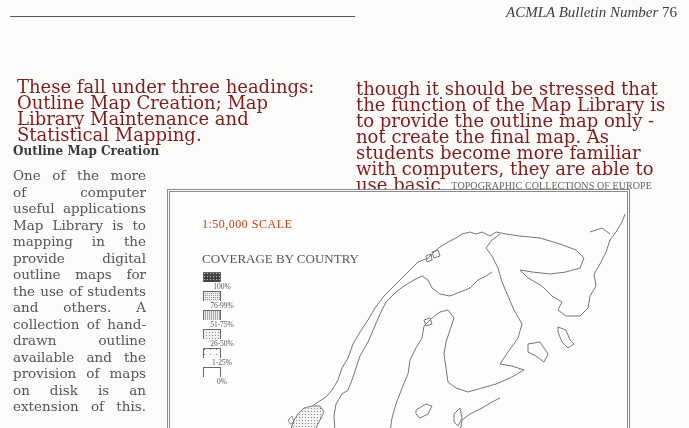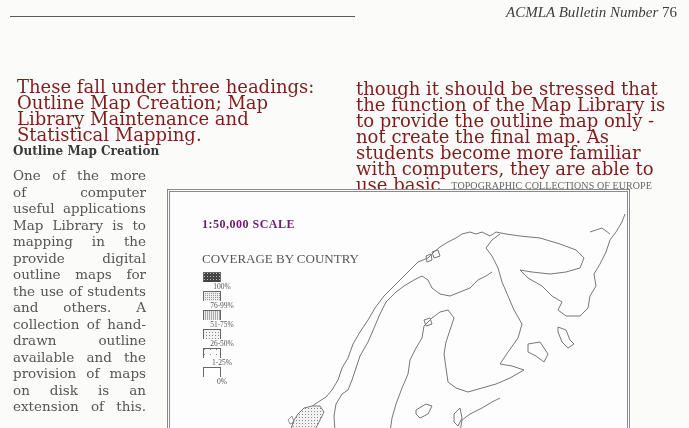--- a/index.html
+++ b/index.html
@@ -40,21 +40,21 @@
       position: absolute; left: 160px; top: 180px; width: 492px; text-align: right;
       font-family: "Liberation Serif", serif; font-size: 10px; color: #666; letter-spacing: 0.1px;
     }
     .map-frame {
       position: absolute; left: 167px; top: 189px; width: 463px; height: 245px;
       border: 3px double #8a8a8a; background: #fdfdfd; box-sizing: border-box;
       overflow: hidden;
     }
     .scale-label {
       position: absolute; left: 32px; top: 25px;
-      font-family: "Liberation Serif", serif; font-weight: bold; font-size: 12px; color: #701a75;
+      font-family: "Liberation Serif", serif; font-weight: normal; font-size: 12px; color: #c2410c;
       letter-spacing: 0.5px;
     }
     .legend-title {
       position: absolute; left: 32px; top: 59px;
       font-family: "Liberation Serif", serif; font-size: 13px; color: #555;
     }
     .legend { position: absolute; left: 32px; top: 80px; }
     .legend-row { display: flex; align-items: center; height: 19px; flex-direction: column; }
     .swatch {
       width: 18px; height: 12px; border: 1px solid #777; box-sizing: border-box; margin-right: 20px;

